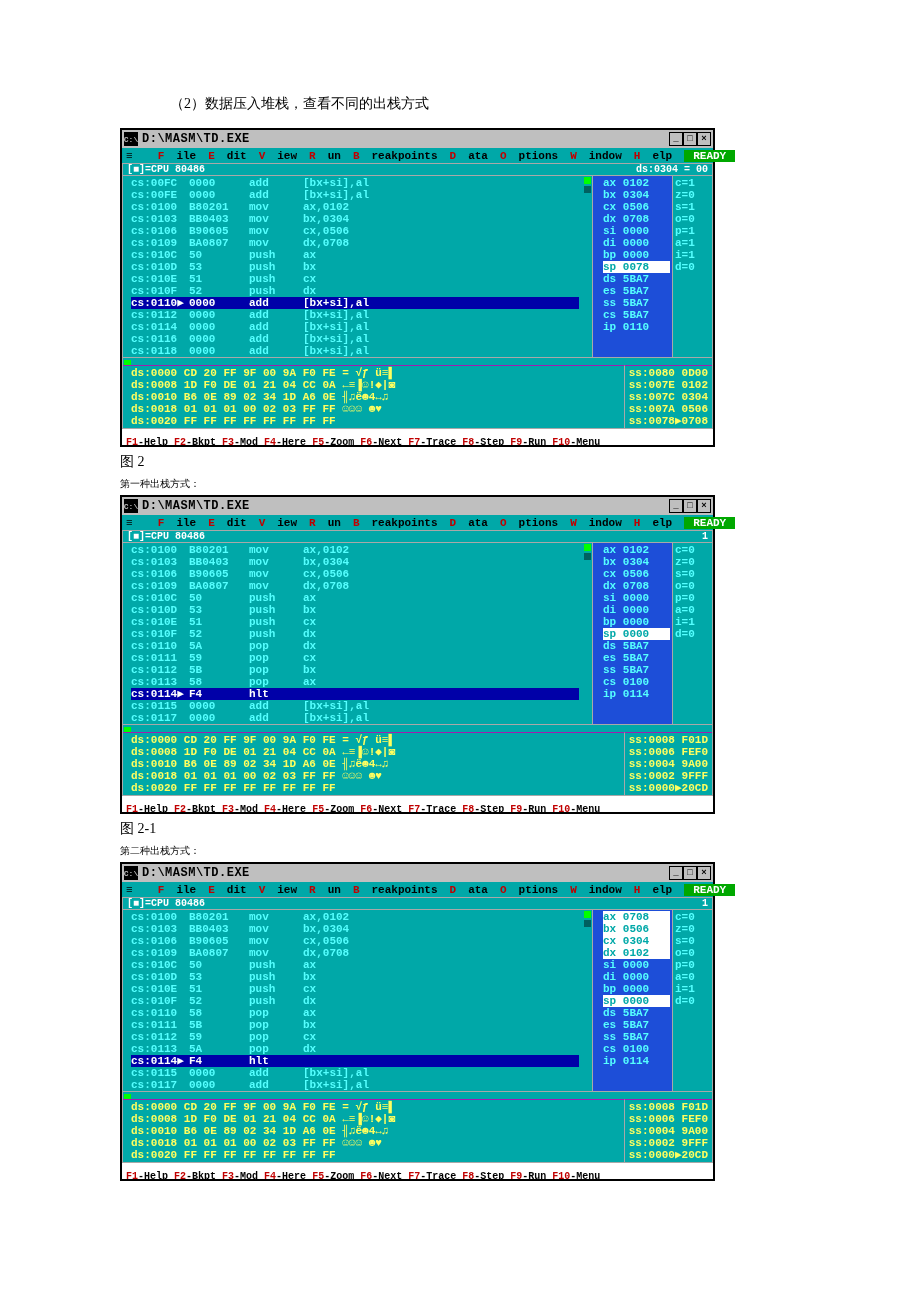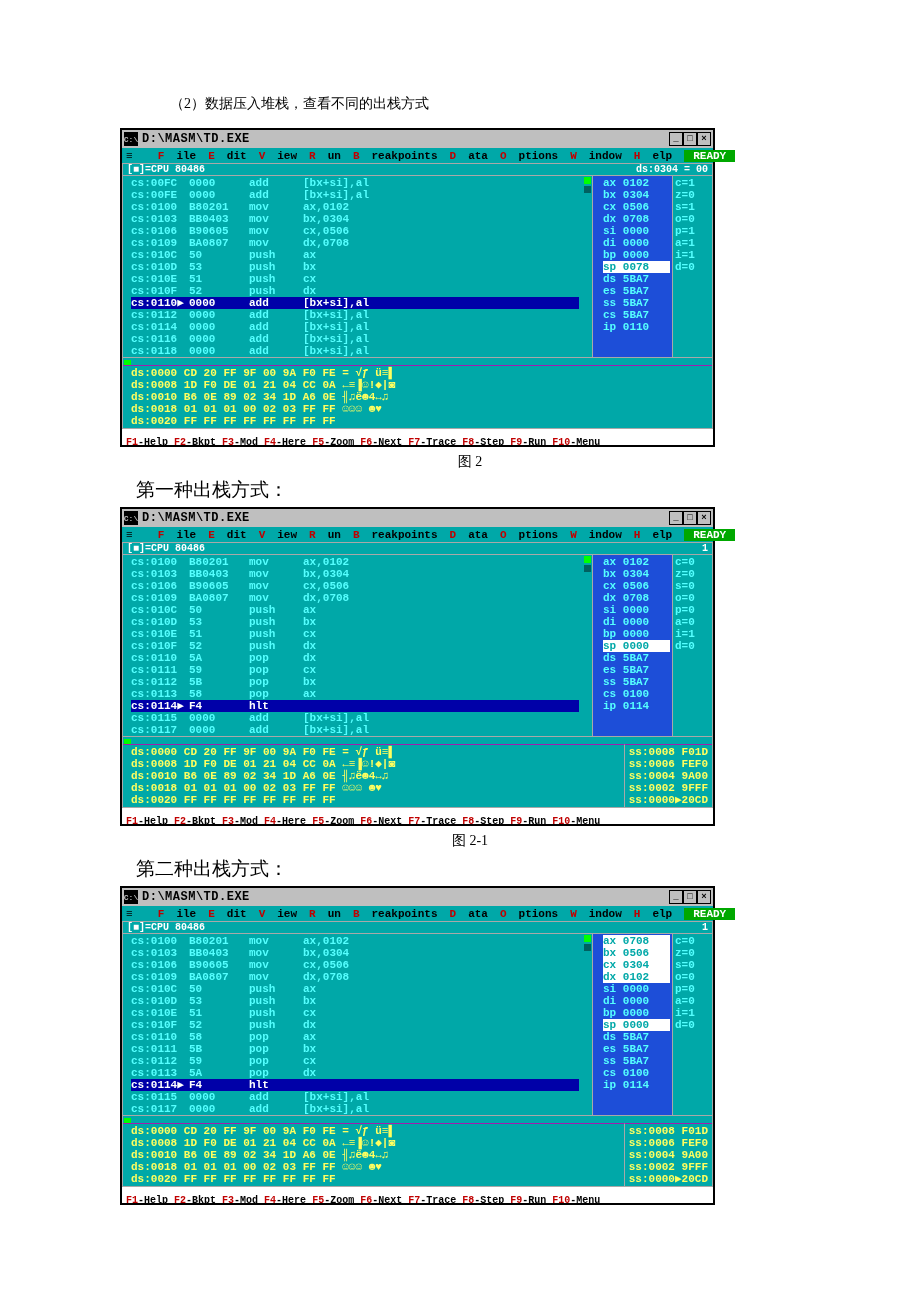--- a/index.html
+++ b/index.html
@@ -1,19 +1,19 @@
 <!DOCTYPE html>
 <html><head>
 <meta charset="utf-8">
 <style>
 *{margin:0;padding:0;box-sizing:border-box}
 body{background:#fff;font-family:"SimSun",serif;font-size:14px;color:#000;padding:30px 100px 30px 120px;width:920px}
 .caption-top{margin:65px 0 15px 50px;font-size:14px}
-.caption{text-align:center;margin:6px 0;font-size:14px}
-.subcap{margin:6px 0 4px 16px;font-size:19px}
+.caption{margin:6px 0;font-size:14px}
+.subcap{margin:6px 0 4px 0;font-size:10px}
 .debugger{border:2px solid #000;margin:4px 0;width:595px;background:#bfbfbf;font-family:"Courier New",monospace;font-size:11px;font-weight:bold}
 .titlebar{background:#bfbfbf;display:flex;align-items:center;height:18px;padding:0 2px}
 .titlebar-icon{width:14px;height:14px;background:#000;color:#bfbfbf;font-size:8px;display:flex;align-items:center;justify-content:center;margin-right:4px}
 .titlebar-title{color:#000;flex:1;font-size:12px;letter-spacing:0.5px}
 .titlebar-btns{display:flex;gap:0}
 .titlebar-btn{width:14px;height:14px;background:#bfbfbf;border:1px solid #000;font-size:9px;display:flex;align-items:center;justify-content:center;color:#000}
 .menubar{background:#00a8a8;color:#000;height:15px;display:flex;align-items:center;padding:0 4px}
 .menubar span{margin-right:12px}
 .menubar .hot{color:#c00000}
 .menubar .ready{margin-left:auto;background:#00a800;color:#fff;padding:0 9px}
@@ -72,20 +72,21 @@
         <div class="scroll-v">
           <div class="thumb-up"></div>
           <div class="thumb"></div>
         </div>
         <div class="reg-pane"><div class="">ax 0102</div><div class="">bx 0304</div><div class="">cx 0506</div><div class="">dx 0708</div><div class="">si 0000</div><div class="">di 0000</div><div class="">bp 0000</div><div class="hl">sp 0078</div><div class="">ds 5BA7</div><div class="">es 5BA7</div><div class="">ss 5BA7</div><div class="">cs 5BA7</div><div class="">ip 0110</div></div>
         <div class="flag-pane"><div>c=1</div><div>z=0</div><div>s=1</div><div>o=0</div><div>p=1</div><div>a=1</div><div>i=1</div><div>d=0</div></div>
       </div>
       <div class="scroll-h-bar"><span class="btn"></span></div>
       <div class="dump-cols">
         <div class="dump-pane dump-left"><div class="dump-row">ds:0000 CD 20 FF 9F 00 9A F0 FE = √ƒ ü≡▌</div><div class="dump-row">ds:0008 1D F0 DE 01 21 04 CC 0A ←≡▐☺!◆|◙</div><div class="dump-row">ds:0010 B6 0E 89 02 34 1D A6 0E ╢♫ë☻4↔♫</div><div class="dump-row">ds:0018 01 01 01 00 02 03 FF FF ☺☺☺ ☻♥  </div><div class="dump-row">ds:0020 FF FF FF FF FF FF FF FF         </div></div>
+        <div class="dump-pane stack-pane"><div>ss:0080 0D00</div><div>ss:007E 0102</div><div>ss:007C 0304</div><div>ss:007A 0506</div><div>ss:0078▶0708</div></div>
       </div>
     </div>
     <div class="keyline"><span class="k">F1</span>-Help <span class="k">F2</span>-Bkpt <span class="k">F3</span>-Mod <span class="k">F4</span>-Here <span class="k">F5</span>-Zoom <span class="k">F6</span>-Next <span class="k">F7</span>-Trace <span class="k">F8</span>-Step <span class="k">F9</span>-Run <span class="k">F10</span>-Menu </div>
   </div>
 <div class="caption">图 2</div>
 
 <div class="subcap">第一种出栈方式：</div>
 <div class="debugger" id="dbg2">
     <div class="titlebar">
       <div class="titlebar-icon">C:\</div>

